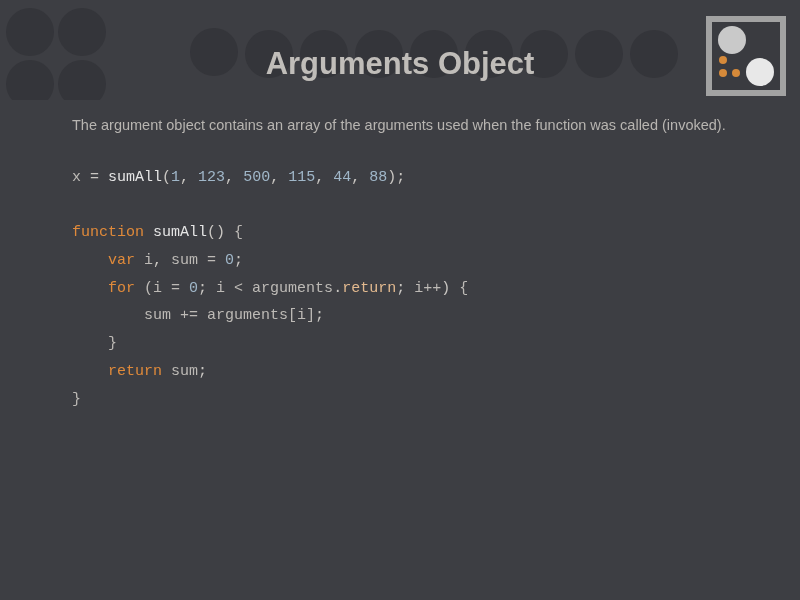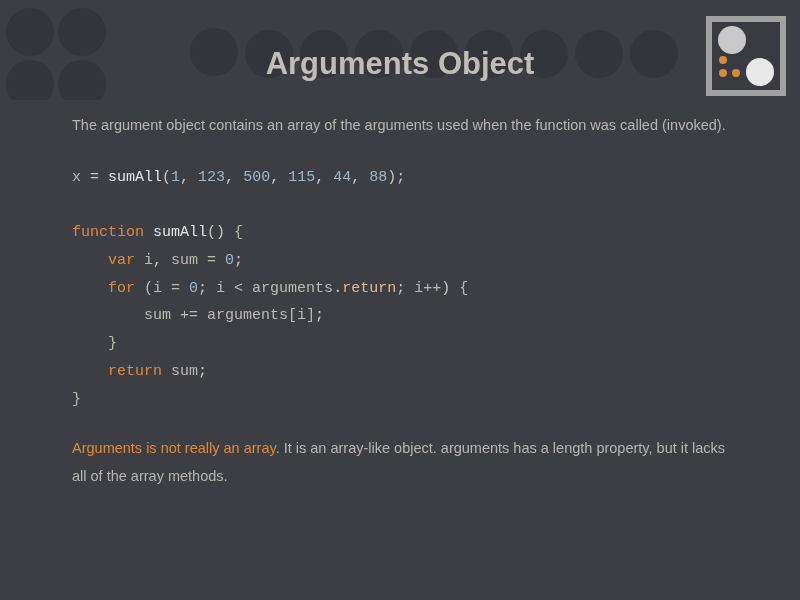--- a/index.html
+++ b/index.html
@@ -107,14 +107,13 @@
   <div class="code"><span>x </span><span class="c-punc">= </span><span class="c-fn">sumAll</span><span class="c-punc">(</span><span class="c-num">1</span><span class="c-punc">, </span><span class="c-num">123</span><span class="c-punc">, </span><span class="c-num">500</span><span class="c-punc">, </span><span class="c-num">115</span><span class="c-punc">, </span><span class="c-num">44</span><span class="c-punc">, </span><span class="c-num">88</span><span class="c-punc">)</span><span class="c-punc">;</span>
 
 <span class="c-kw">function</span><span> </span><span class="c-fn">sumAll</span><span class="c-punc">()</span><span> {</span>
 <span>    </span><span class="c-kw">var</span><span> i</span><span class="c-punc">, </span><span>sum = </span><span class="c-num">0</span><span class="c-punc">;</span>
 <span>    </span><span class="c-kw">for</span><span> (</span><span>i = </span><span class="c-num">0</span><span class="c-punc">;</span><span> i &lt; arguments</span><span class="c-punc">.</span><span class="c-prop">return</span><span class="c-punc">;</span><span> i++</span><span class="c-punc">)</span><span> {</span>
 <span>        </span><span>sum += arguments[</span><span>i</span><span>]</span><span class="c-punc">;</span>
 <span>    </span><span>}</span>
 <span>    </span><span class="c-kw">return</span><span> sum</span><span class="c-punc">;</span>
 <span>}</span></div>
 
-  <p class="note"><span class="highlight">Arguments is not really an array</span><span>. It is an array-like object. arguments has a length property, but it lacks all of the array methods.</span></p>
 </div>
 
 </body></html>

